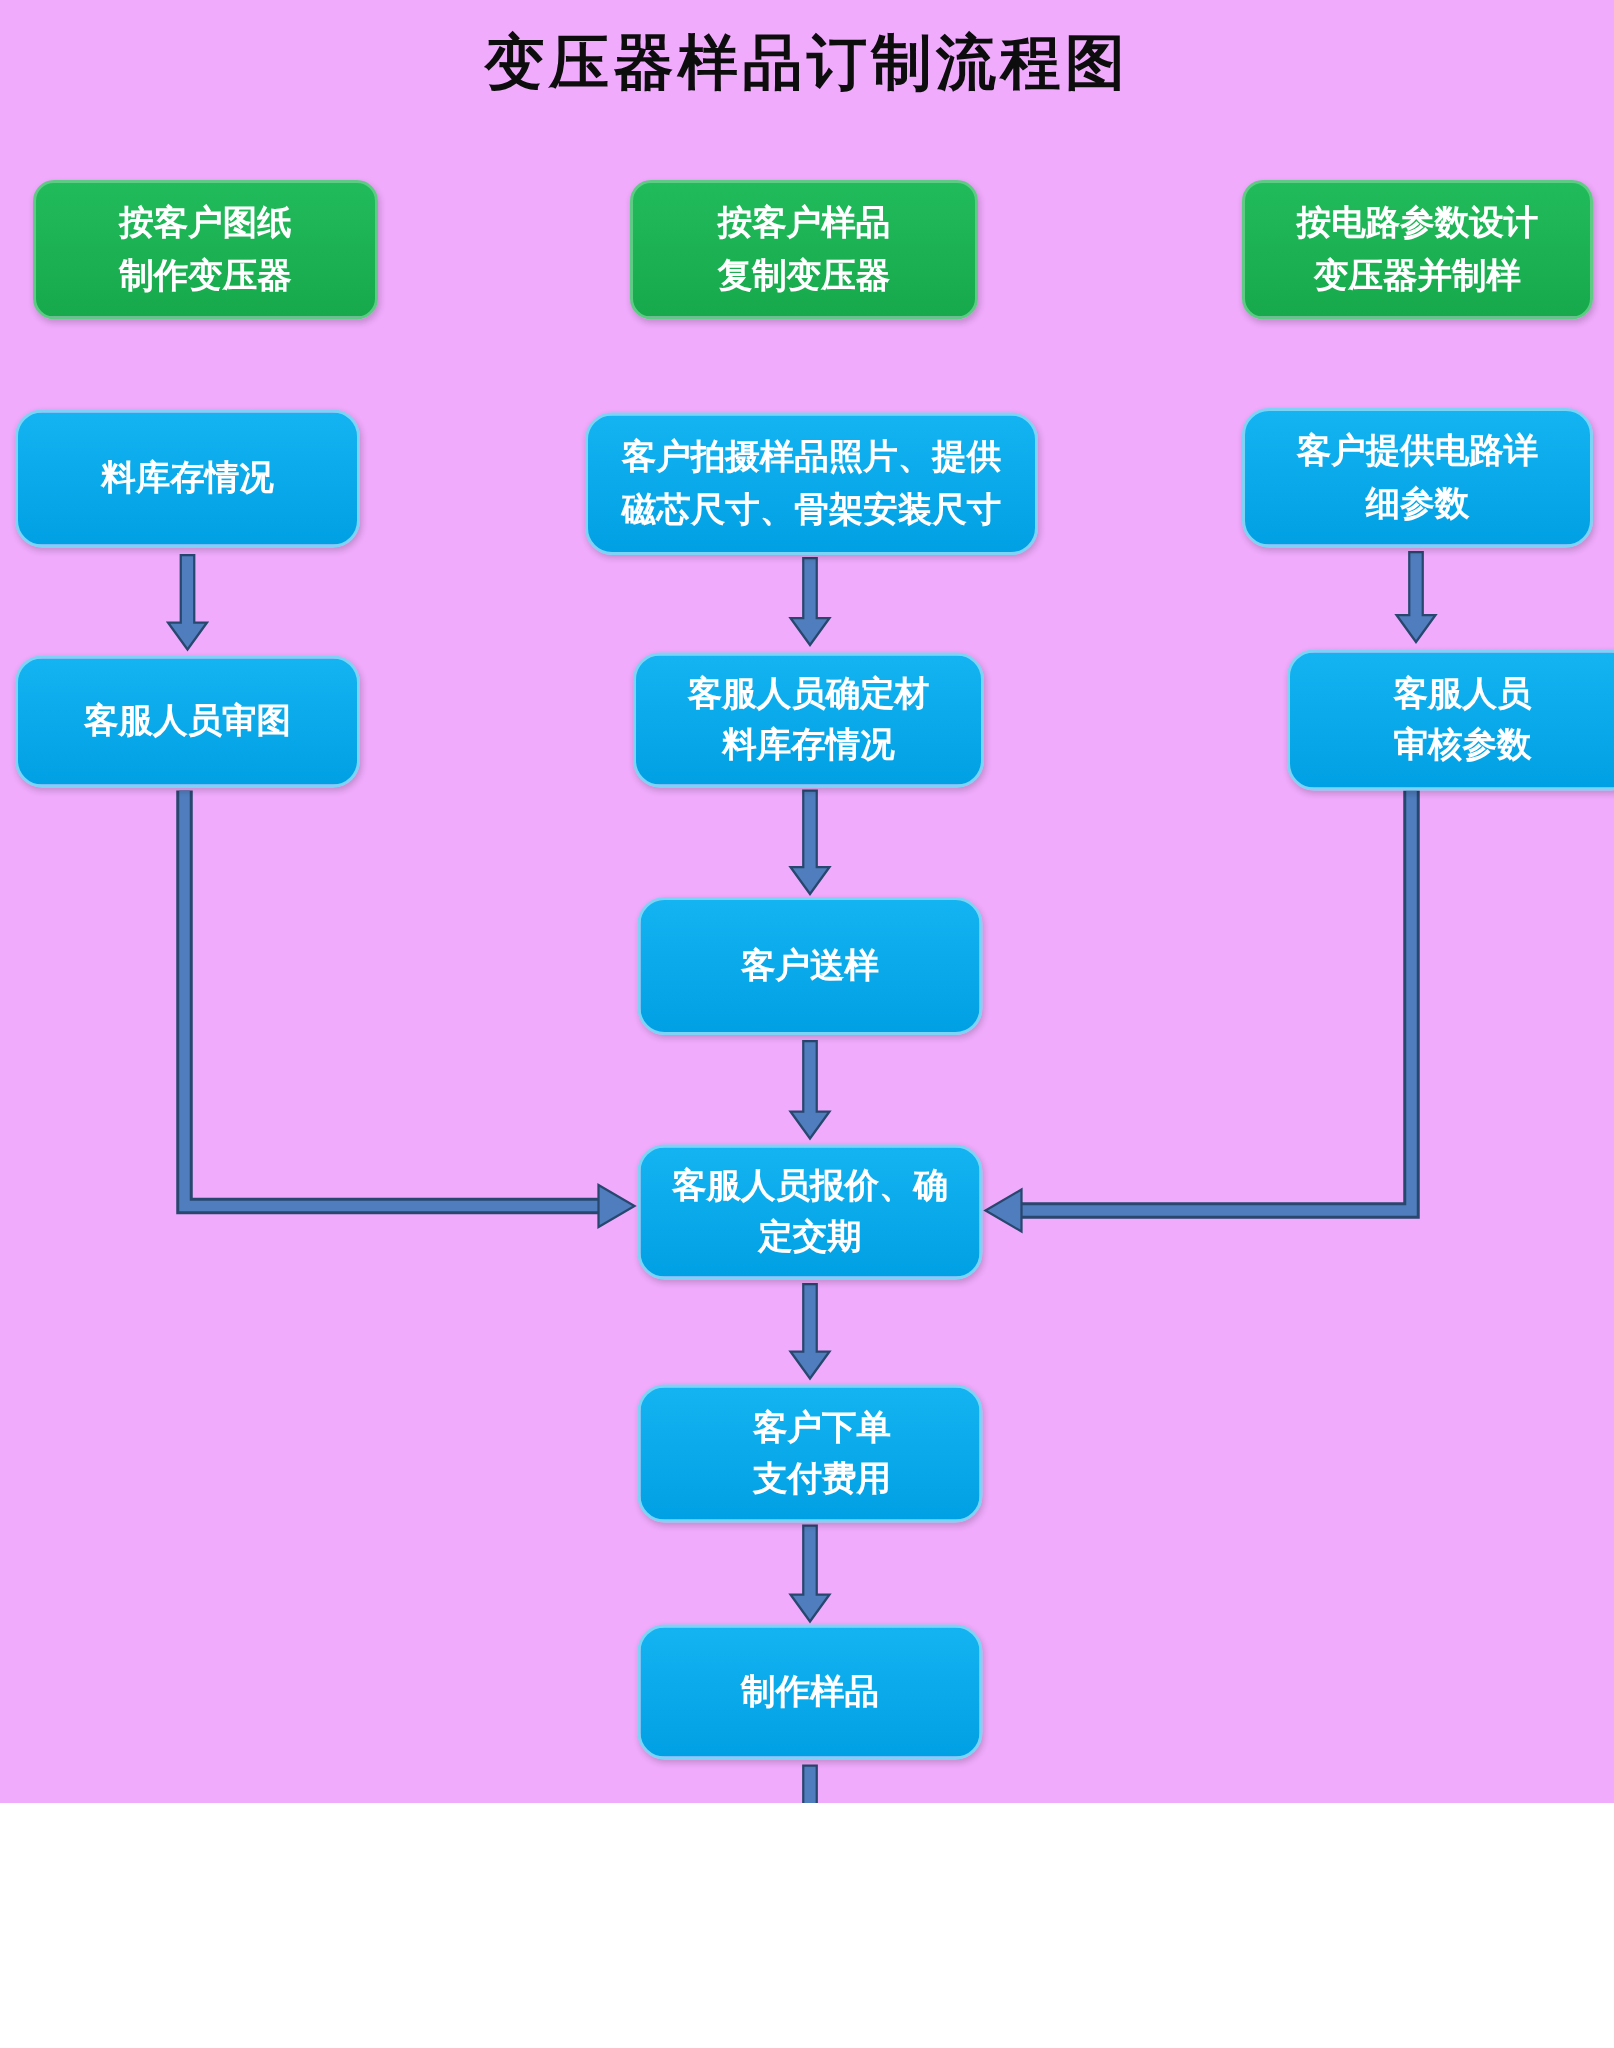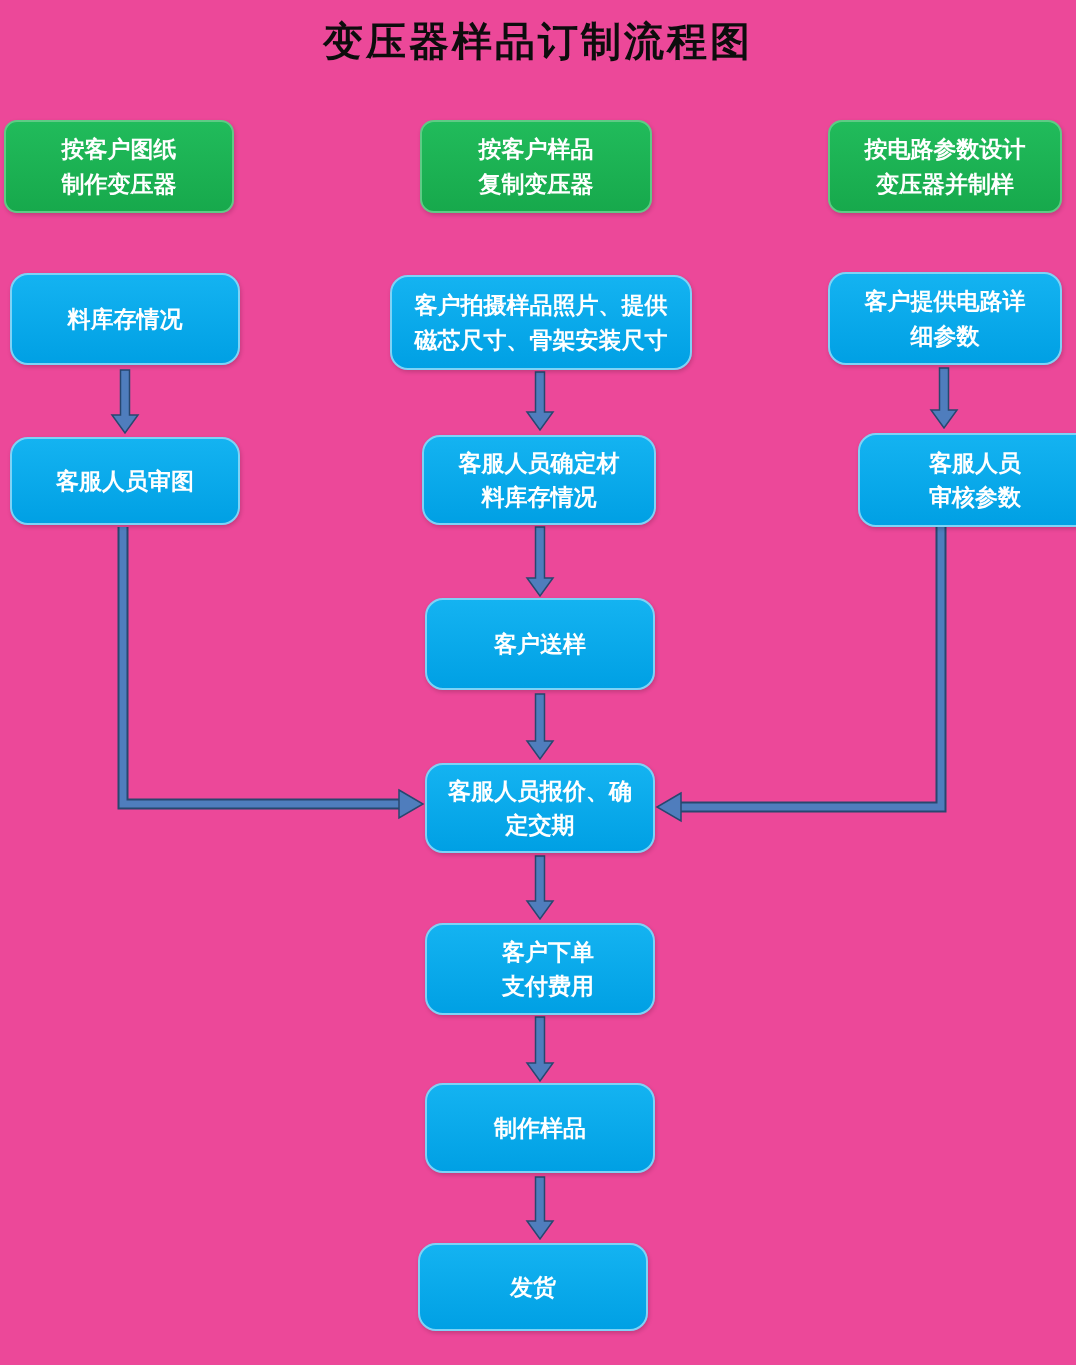--- a/index.html
+++ b/index.html
@@ -4,22 +4,22 @@
 <style>
   html, body {
     margin: 0;
     padding: 0;
     background: #ffffff;
     font-family: "DejaVu Sans", sans-serif;
   }
   .canvas {
     position: relative;
     width: 1076px;
-    height: 1365px;
-    background: #ec4899;
+    height: 1202px;
+    background: #f0abfc;
     overflow: hidden;
   }
   .title {
     position: absolute;
     left: 0;
     top: 14px;
     width: 100%;
     text-align: center;
     font-family: "DejaVu Serif", serif;
     font-weight: bold;
@@ -100,21 +100,21 @@
       <polygon class="arrow-shape" points="399,790 423,804 399,818"></polygon>
     </g>
 
     <g>
       <path class="conn-outline" d="M941,527 L941,807 L681,807"></path>
       <path class="conn-core" d="M941,527 L941,807 L681,807"></path>
       <polygon class="arrow-shape" points="681,793 657,807 681,821"></polygon>
     </g>
   </svg>
 
-  <div class="box green" style="left:4px; top:120px; width:230px; height:93px;border-radius:13px;">按客户图纸
+  <div class="box green" style="left:22px; top:120px; width:230px; height:93px;">按客户图纸
 制作变压器</div>
   <div class="box green" style="left:420px; top:120px; width:232px; height:93px;">按客户样品
 复制变压器</div>
   <div class="box green" style="left:828px; top:120px; width:234px; height:93px;">按电路参数设计
 变压器并制样</div>
 
   <div class="box blue" style="left:10px; top:273px; width:230px; height:92px;">料库存情况</div>
   <div class="box blue" style="left:390px; top:275px; width:302px; height:95px;">客户拍摄样品照片、提供
 磁芯尺寸、骨架安装尺寸</div>
   <div class="box blue" style="left:828px; top:272px; width:234px; height:93px;">客户提供电路详

